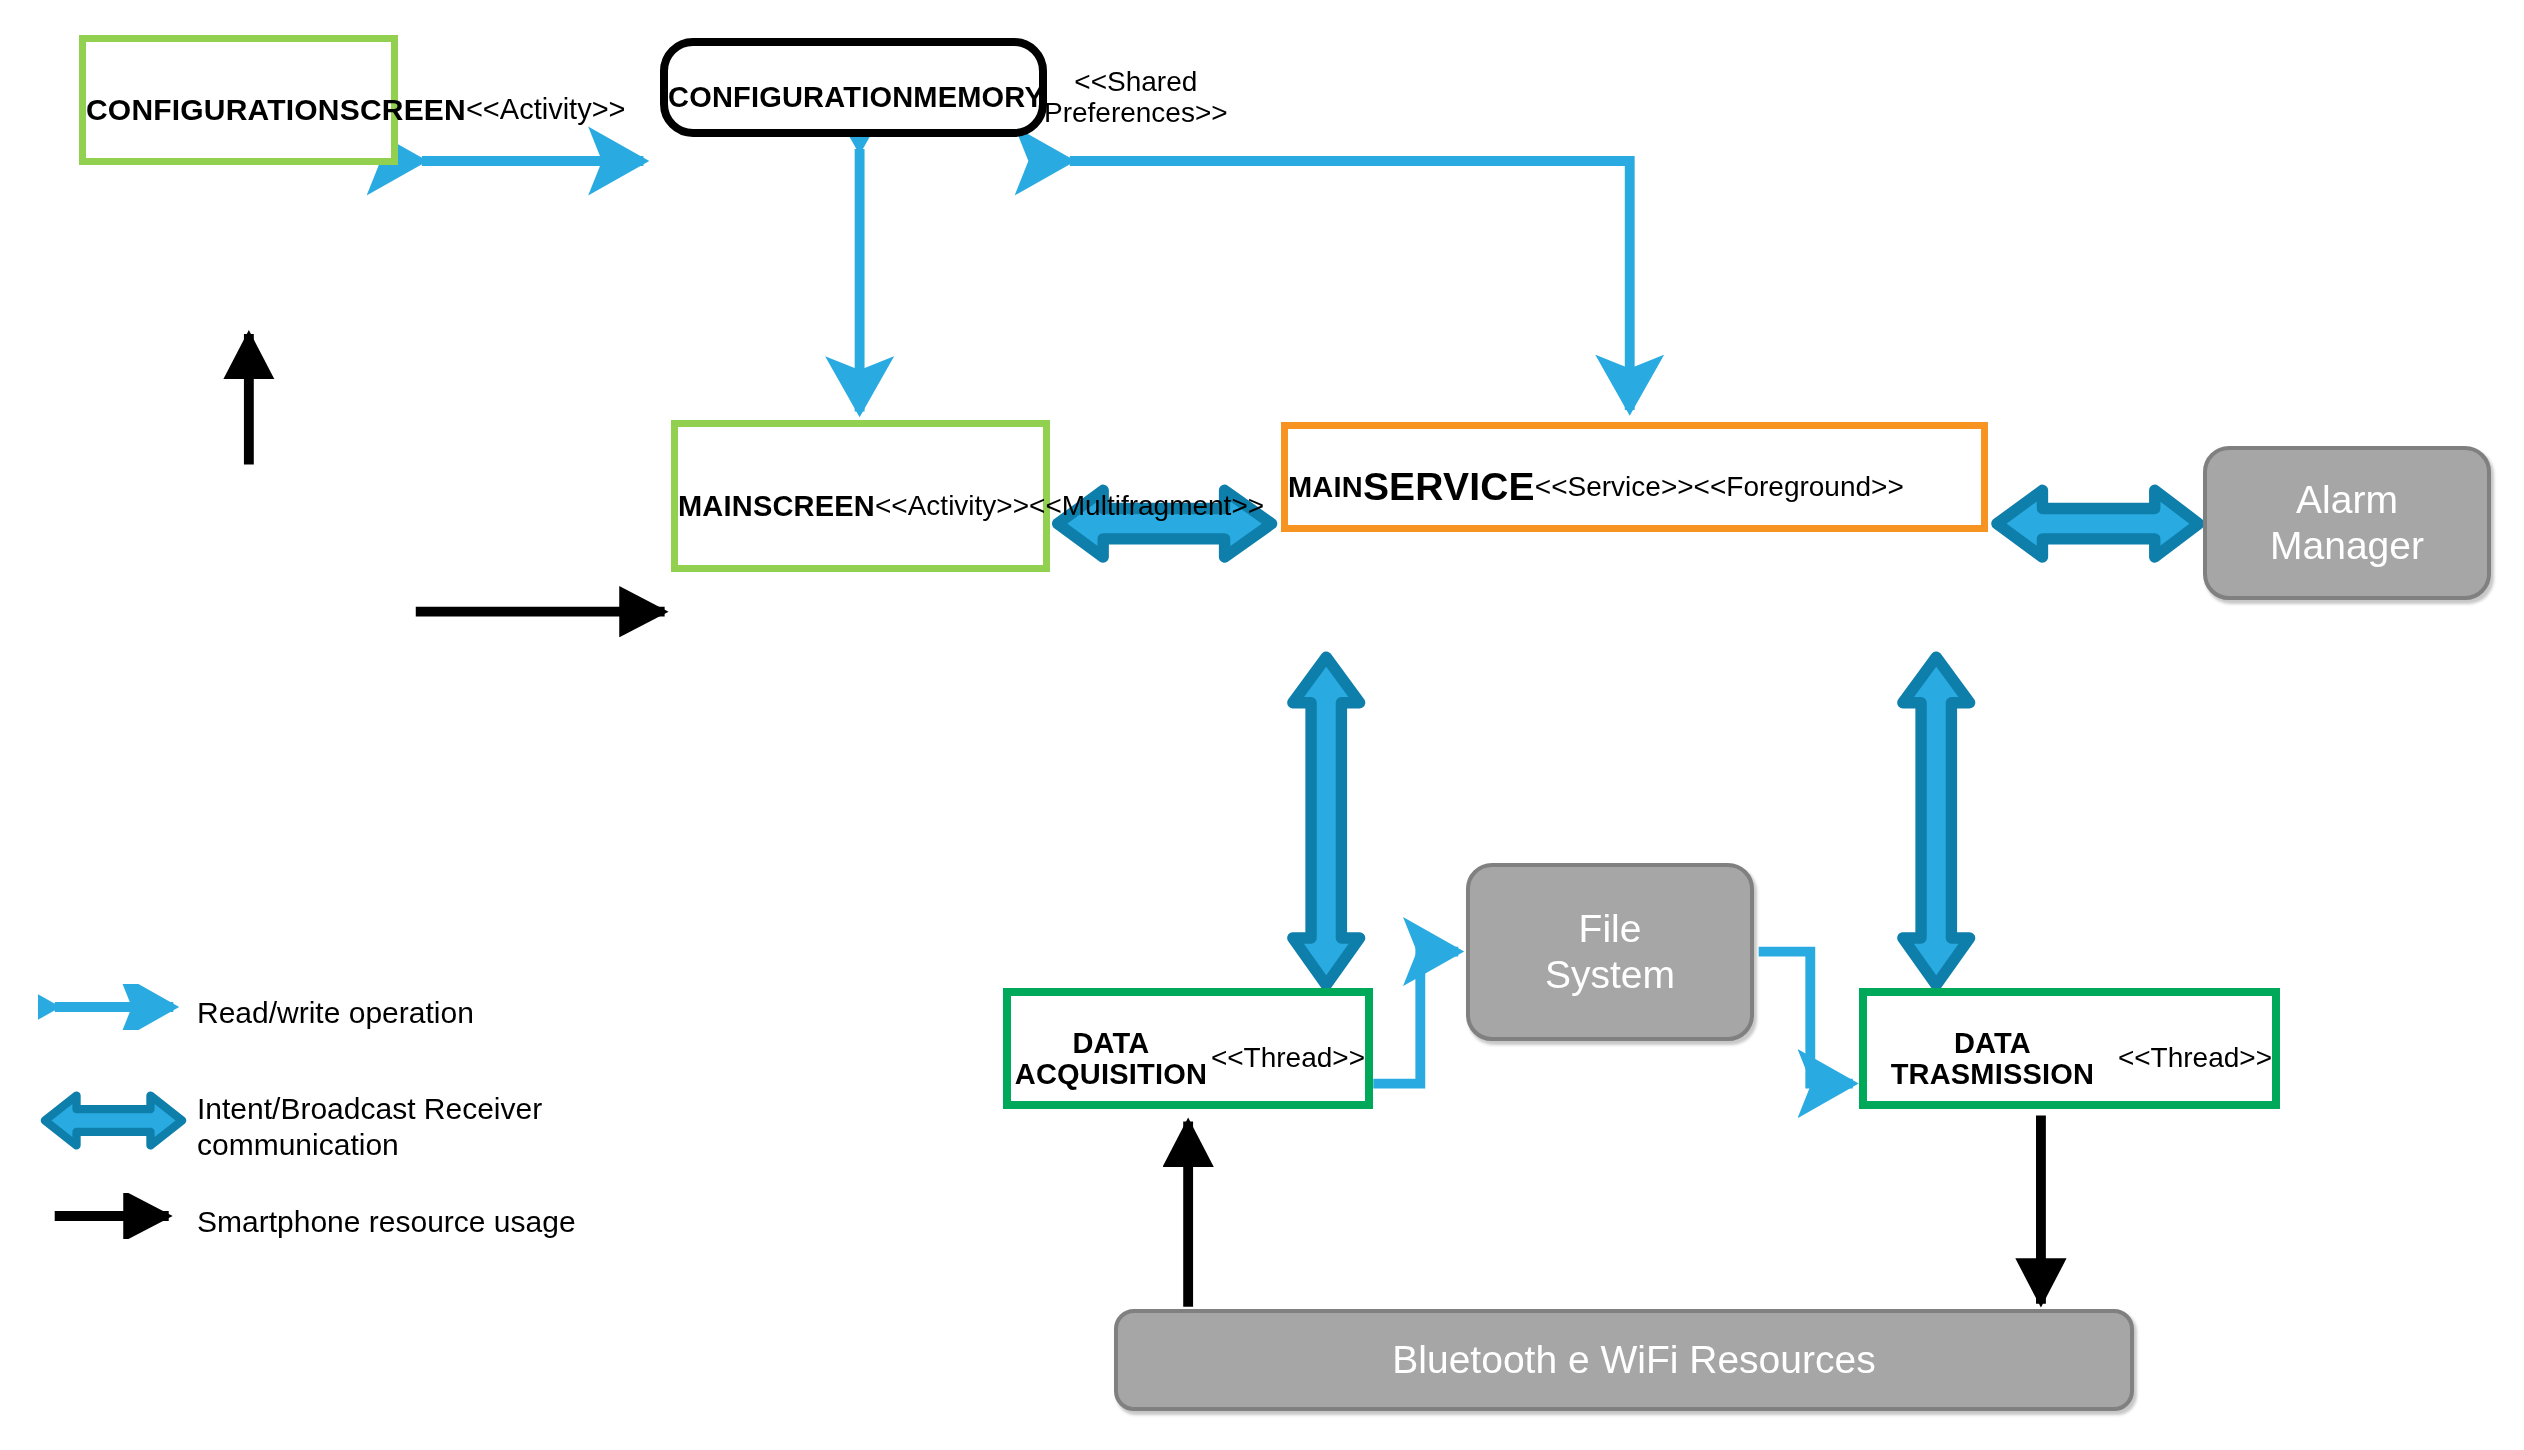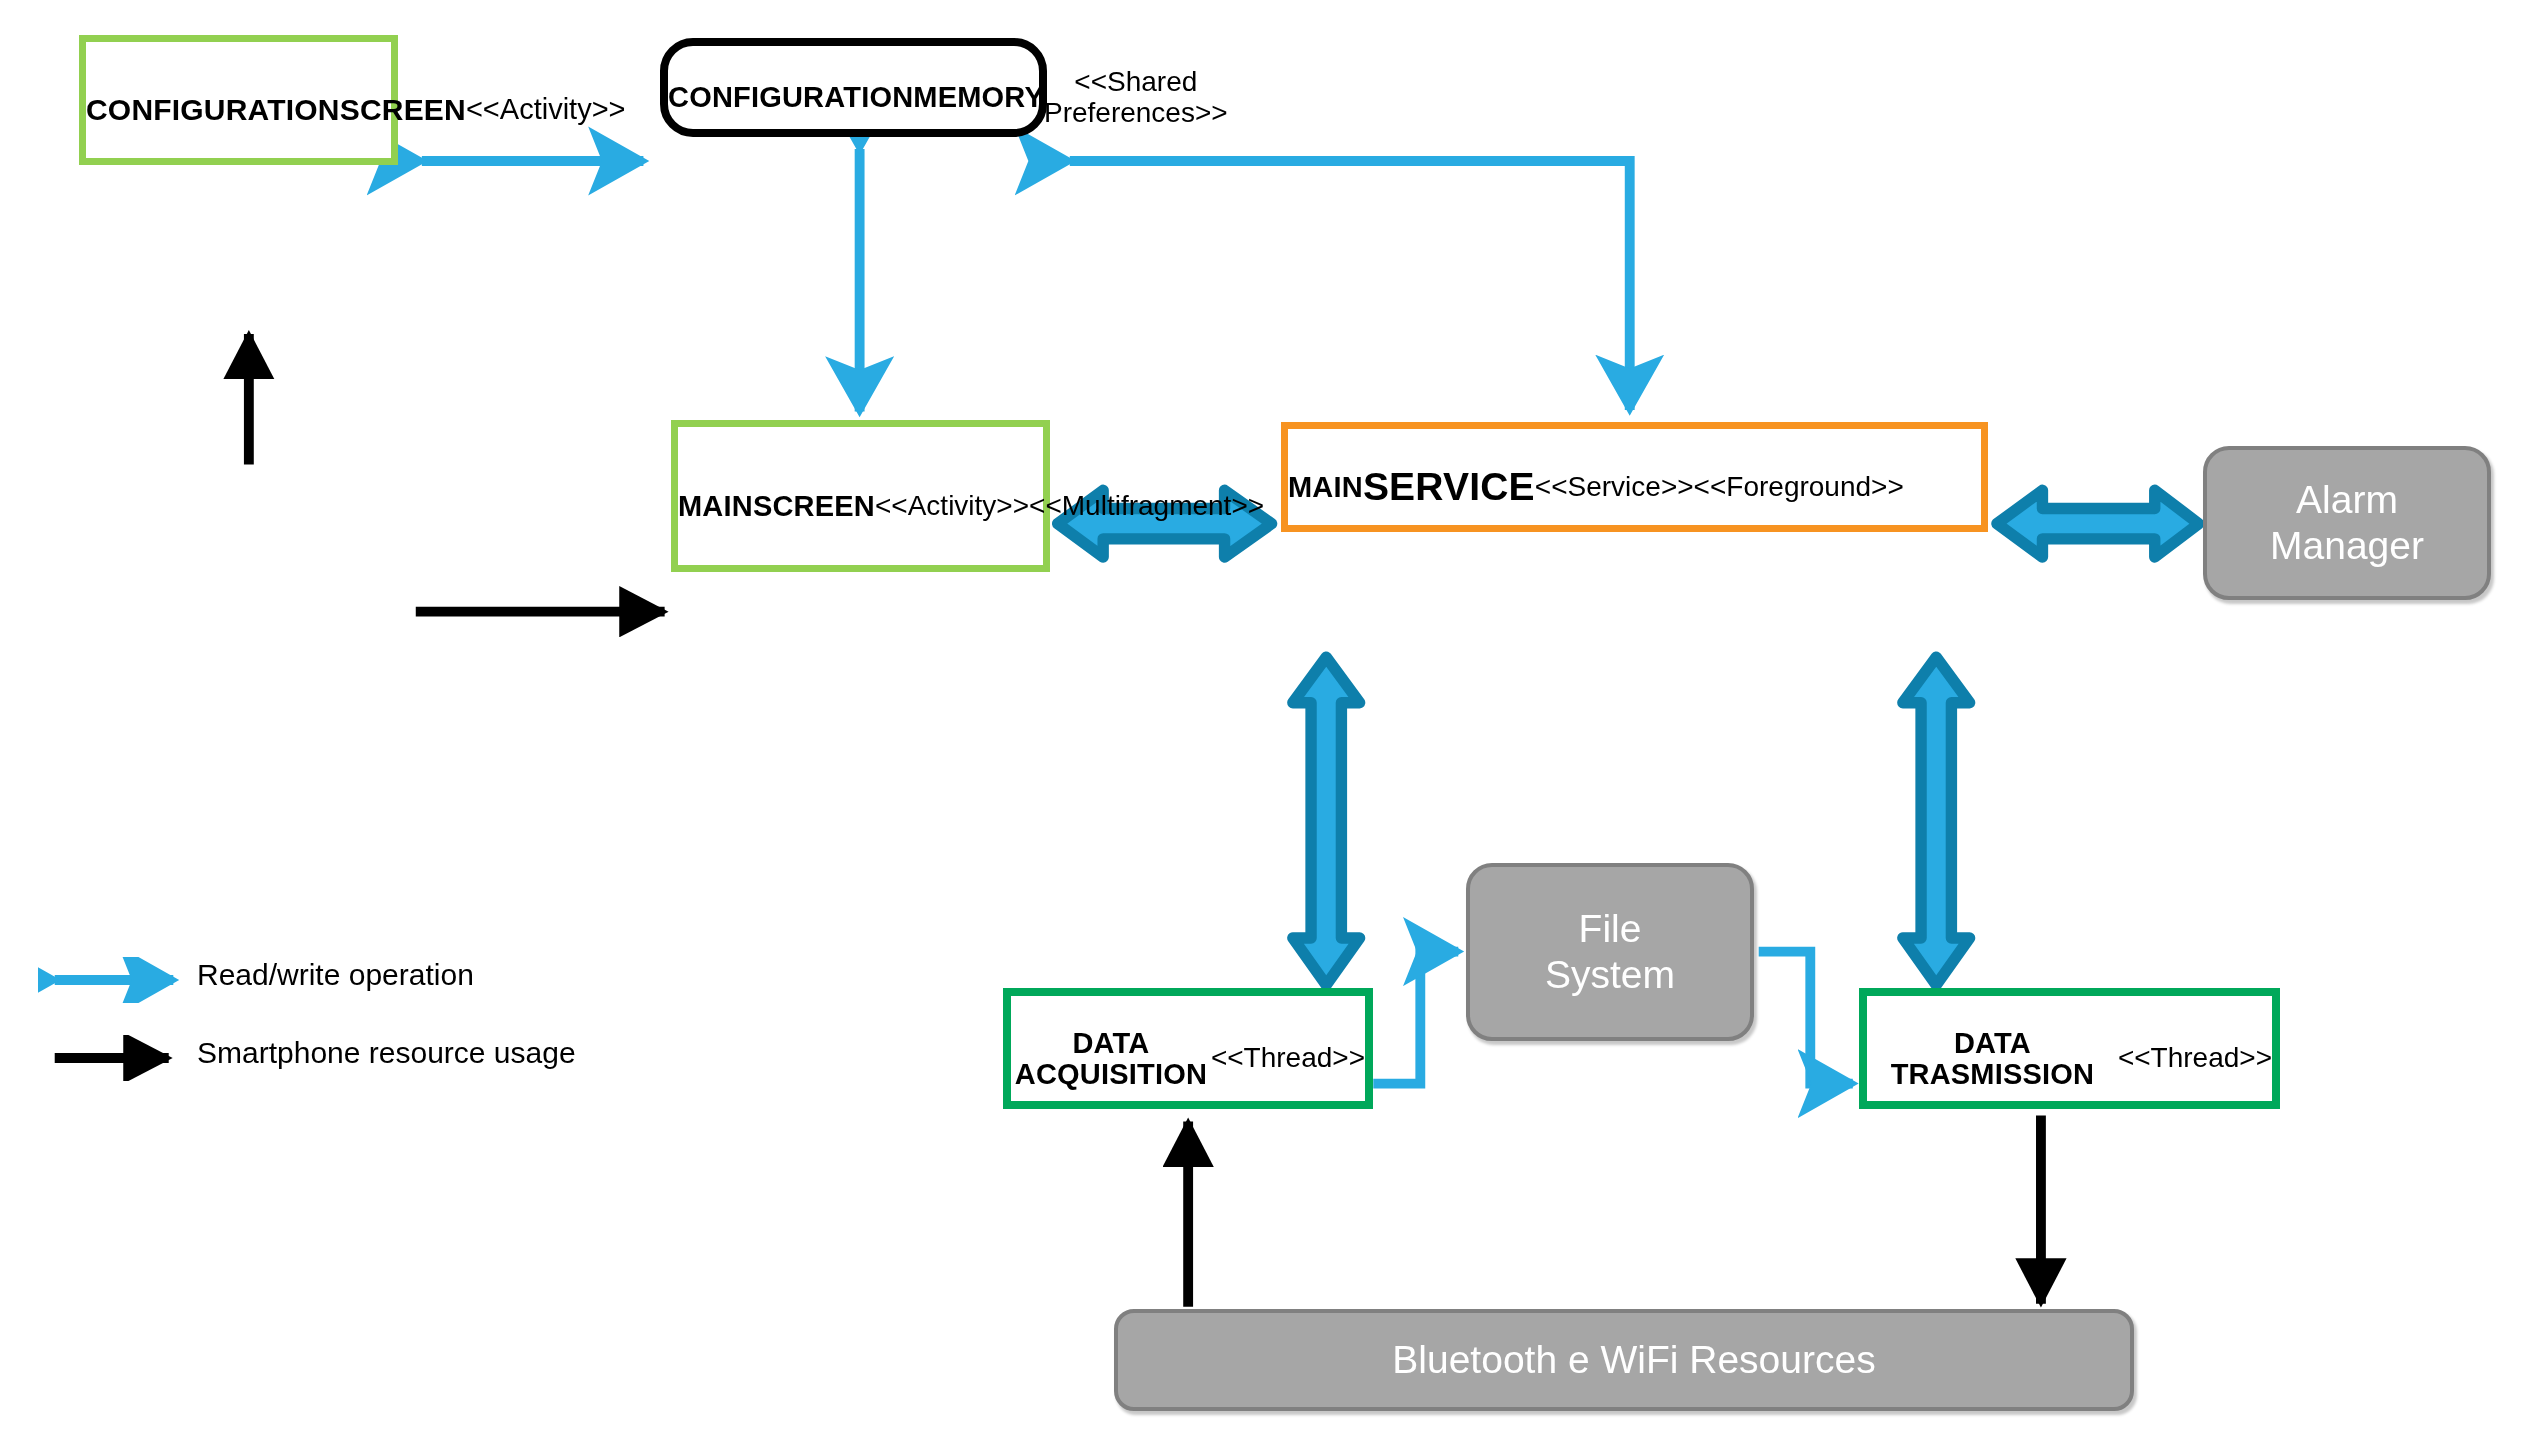--- a/index.html
+++ b/index.html
@@ -118,21 +118,21 @@
 
   
   #legend {
     position: absolute;
     left: 30px;
     top: 957px;
     width: 713px;
   }
   .leg-row {
     display: flex;
-    align-items: flex-start;
+    align-items: flex-end;
     margin-bottom: 4.6px;
   }
   .leg-key {
     width: 167px;
     flex: 0 0 167px;
     display: flex;
     align-items: center;
     justify-content: center;
   }
   .leg-label {
@@ -283,20 +283,30 @@
             <marker id="lgCyanL" markerWidth="7" markerHeight="7" refX="5.6" refY="3.5" orient="auto" markerUnits="strokeWidth">
               <path d="M0,0 L6.2,3.5 L0,7 L1.4,3.5 Z" fill="#29ABE2"></path>
             </marker>
           </defs>
           <line x1="22" y1="30" x2="178" y2="30" stroke="#29ABE2" stroke-width="13" marker-start="url(#lgCyanL)" marker-end="url(#lgCyanR)"></line>
         </svg>
       </div>
       <div class="leg-label">Read/write operation</div>
     </div>
 
+    <div class="leg-row" id="leg-row-2">
+      <div class="leg-key">
+        <svg width="159" height="83" viewBox="0 0 210 110" xmlns="http://www.w3.org/2000/svg">
+          <path d="M14,55 L56,22 L56,40 L154,40 L154,22 L196,55
+                   L154,88 L154,70 L56,70 L56,88 Z" fill="#29ABE2" stroke="#0E7FAB" stroke-width="11" stroke-linejoin="round"></path>
+        </svg>
+      </div>
+      <div class="leg-label">Intent/Broadcast Receiver
+communication</div>
+    </div>
 
     <div class="leg-row" id="leg-row-3">
       <div class="leg-key">
         <svg width="152" height="46" viewBox="0 0 200 60" xmlns="http://www.w3.org/2000/svg">
           <defs>
             <marker id="lgBlk" markerWidth="5.2" markerHeight="5.2" refX="4.6" refY="2.6" orient="auto" markerUnits="strokeWidth">
               <path d="M0,0 L5,2.6 L0,5.2 Z" fill="#000000"></path>
             </marker>
           </defs>
           <line x1="22" y1="30" x2="172" y2="30" stroke="#000000" stroke-width="13" marker-end="url(#lgBlk)"></line>

